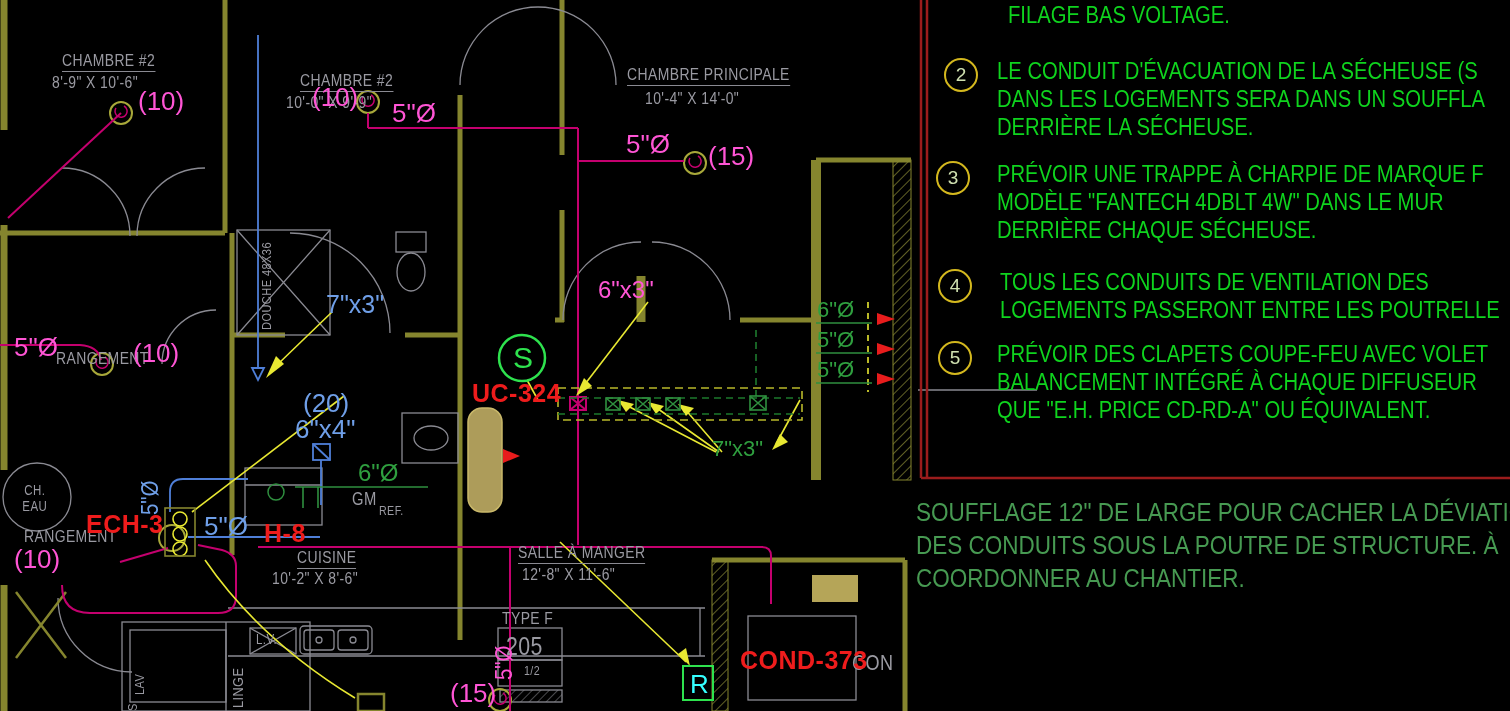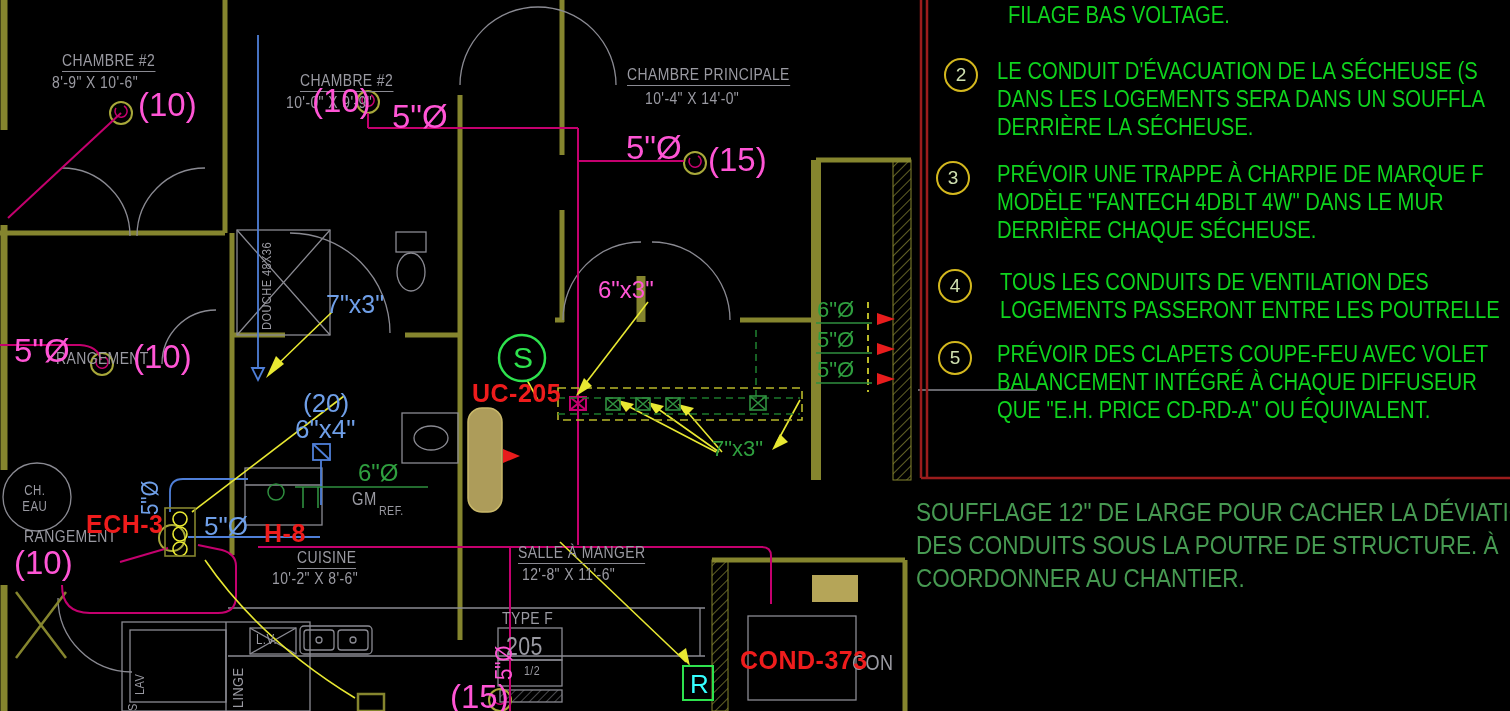--- a/index.html
+++ b/index.html
@@ -2,21 +2,21 @@
 <html><head>
 <meta charset="utf-8">
 <style>
   html,body{margin:0;padding:0;background:#000;}
   #canvas{position:relative;width:1510px;height:711px;background:#000;overflow:hidden;
           font-family:"Liberation Sans",sans-serif;}
   #plan-svg{position:absolute;left:0;top:0;}
   .lbl{position:absolute;white-space:nowrap;line-height:1;}
   .g{color:#9a9aa2;font-size:17px;transform:scaleX(.82);transform-origin:0 0;letter-spacing:.5px;}
   .g.u{border-bottom:1px solid #8a8a92;padding-bottom:2px;}
-  .m{color:#ff55d5;font-size:33px;}
+  .m{color:#ff55d5;font-size:26px;}
   .b{color:#6f9fe8;font-size:25px;}
   .gr{color:#2f9f3f;font-size:22px;}
   .rd{color:#ee1c1c;font-size:25px;font-weight:bold;letter-spacing:.5px;}
   .rot{transform:rotate(-90deg) scaleX(.85);transform-origin:0 0;}
   .note{color:#0fd41e;font-size:23px;transform:scaleX(.88);transform-origin:0 0;}
   .souffle{color:#479a52;font-size:25px;transform:scaleX(.9);transform-origin:0 0;}
   .numcircle{position:absolute;width:30px;height:30px;border:2px solid #d4b81e;border-radius:50%;
              color:#cfe0b0;font-size:19px;line-height:30px;text-align:center;}
   .sym{position:absolute;line-height:1;}
 </style>
@@ -233,21 +233,21 @@
 <div class="lbl b" style="left:295px;top:416px;font-size:26px">6"x4"</div>
 <div class="lbl b" style="left:204px;top:513px;font-size:26px">5"Ø</div>
 <div class="lbl b rot" style="left:138px;top:515px;font-size:24px">5"Ø</div>
 
 <div class="lbl gr" style="left:817px;top:299px">6"Ø</div>
 <div class="lbl gr" style="left:817px;top:329px">5"Ø</div>
 <div class="lbl gr" style="left:817px;top:359px">5"Ø</div>
 <div class="lbl gr" style="left:712px;top:438px">7"x3"</div>
 <div class="lbl gr" style="left:358px;top:461px;font-size:24px">6"Ø</div>
 
-<div class="lbl rd" style="left:472px;top:381px">UC-205</div>
+<div class="lbl rd" style="left:472px;top:381px">UC-324</div>
 <div class="lbl rd" style="left:86px;top:512px">ECH-3</div>
 <div class="lbl rd" style="left:264px;top:521px">H-8</div>
 <div class="lbl rd" style="left:740px;top:648px">COND-373</div>
 
 <div class="sym" style="left:513px;top:343px;font-size:30px;color:#2ee24e">S</div>
 <div class="sym" style="left:690px;top:671px;font-size:26px;color:#35ffff">R</div>
 
 <div class="lbl note" style="left:1008px;top:4px">FILAGE BAS VOLTAGE.</div>
 
 <div class="numcircle" style="left:944px;top:58px">2</div>

